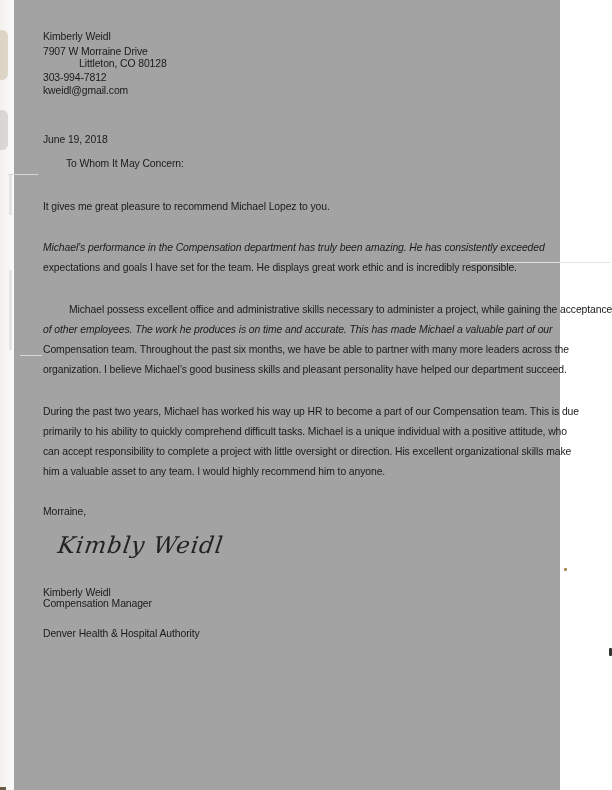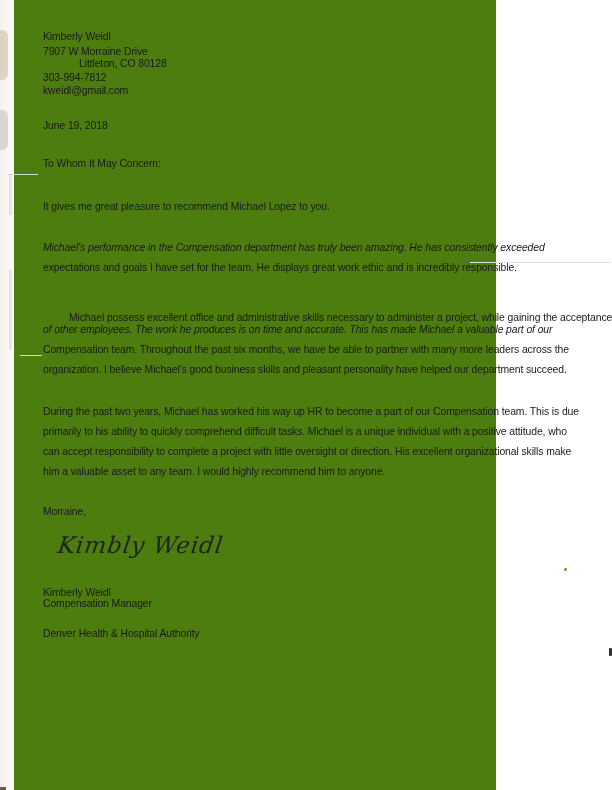--- a/index.html
+++ b/index.html
@@ -11,22 +11,22 @@
     width: 612px;
     height: 790px;
     position: relative;
     overflow: hidden;
     font-family: "Liberation Sans", "DejaVu Sans", sans-serif;
     color: #1a1a1a;
   }
   .page {
     position: absolute;
     left: 0; top: 0;
-    width: 496px; height: 790px;
-    background: #4d7c0f;
+    width: 560px; height: 790px;
+    background: #a3a3a3;
   }
   
   .scan-edge {
     position: absolute;
     left: 0; top: 0;
     width: 14px; height: 790px;
     background: linear-gradient(to right, #f3f1ee 0%, #fbfbfb 100%);
   }
   .scan-blob {
     position: absolute;
@@ -102,33 +102,33 @@
   <div class="scan-corner"></div>
 
   <div>
     <div class="text-line" style="top:30px;">Kimberly Weidl</div>
     <div class="text-line" style="top:45px;">7907 W Morraine Drive</div>
     <div class="text-line" style="top:57px;margin-left:36px;">Littleton, CO 80128</div>
     <div class="text-line" style="top:71px;">303-994-7812</div>
     <div class="text-line" style="top:84px;">kweidl@gmail.com</div>
   </div>
 
-  <div class="text-line" style="top:119px;">June 19, 2018</div>
+  <div class="text-line" style="top:133px;">June 19, 2018</div>
 
-  <div class="text-line" style="top:157px;">To Whom It May Concern:</div>
+  <div class="text-line" style="top:157px;margin-left:23px;">To Whom It May Concern:</div>
 
   <div class="text-line" style="top:200px;">It gives me great pleasure to recommend Michael Lopez to you.</div>
 
   <div>
     <div class="text-line" style="top:241px;font-style:italic;">Michael’s performance in the Compensation department has truly been amazing. He has consistently exceeded</div>
     <div class="text-line" style="top:261px;">expectations and goals I have set for the team. He displays great work ethic and is incredibly responsible.</div>
   </div>
 
   <div>
-    <div class="text-line" style="top:311px;padding-left:26px;">Michael possess excellent office and administrative skills necessary to administer a project, while gaining the acceptance</div>
+    <div class="text-line" style="top:303px;padding-left:26px;">Michael possess excellent office and administrative skills necessary to administer a project, while gaining the acceptance</div>
     <div class="text-line" style="top:323px;font-style:italic;">of other employees. The work he produces is on time and accurate. This has made Michael a valuable part of our</div>
     <div class="text-line" style="top:343px;">Compensation team. Throughout the past six months, we have be able to partner with many more leaders across the</div>
     <div class="text-line" style="top:363px;">organization. I believe Michael’s good business skills and pleasant personality have helped our department succeed.</div>
   </div>
 
   <div>
     <div class="text-line" style="top:405px;">During the past two years, Michael has worked his way up HR to become a part of our Compensation team. This is due</div>
     <div class="text-line" style="top:425px;">primarily to his ability to quickly comprehend difficult tasks. Michael is a unique individual with a positive attitude, who</div>
     <div class="text-line" style="top:445px;text-align:center;">can accept responsibility to complete a project with little oversight or direction. His excellent organizational skills make</div>
     <div class="text-line" style="top:465px;">him a valuable asset to any team. I would highly recommend him to anyone.</div>

